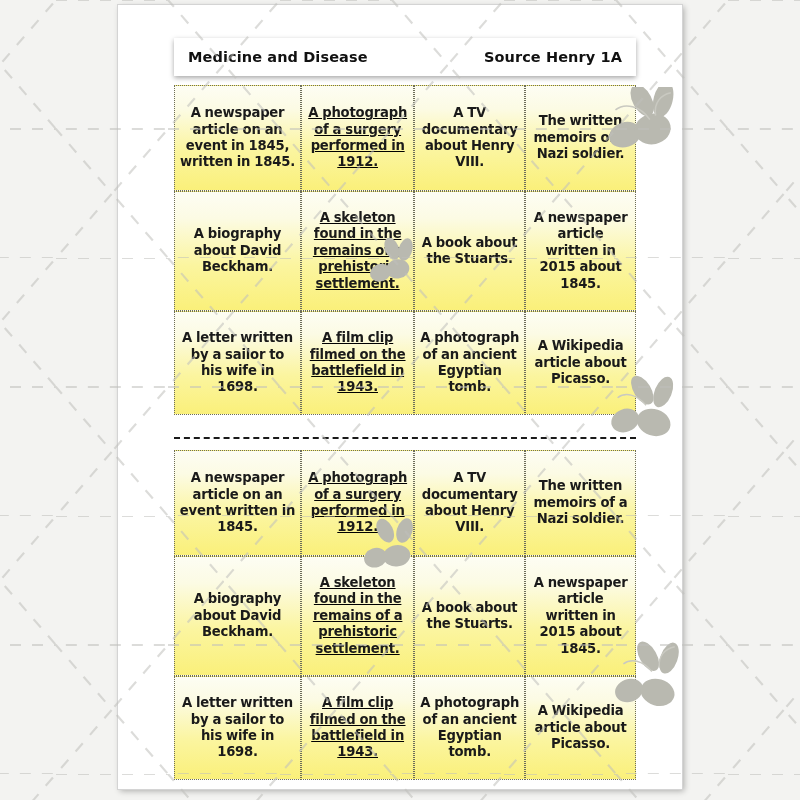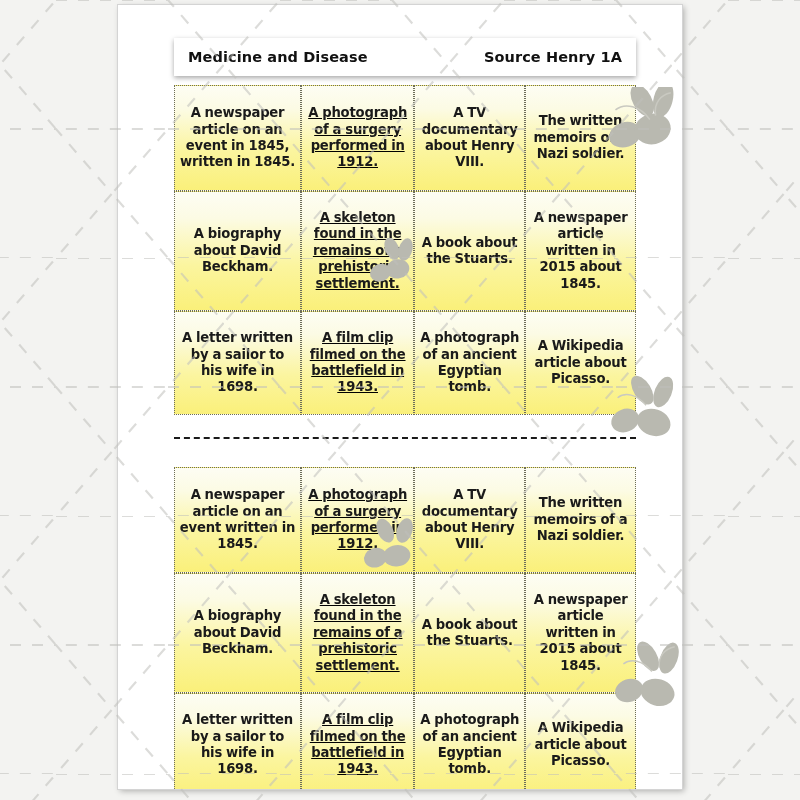--- a/index.html
+++ b/index.html
@@ -74,21 +74,21 @@
   }
 
   
   .card-set {
     position: absolute;
     left: 56px;
     width: 462px;
     z-index: 13;
   }
   #set-1 { top: 80px; }
-  #set-2 { top: 462px; }
+  #set-2 { top: 445px; }
 
   .card-row {
     display: flex;
     width: 100%;
   }
 
   .card {
     position: relative;
     box-sizing: border-box;
     border: 1.4px dotted #6d6d5a;

